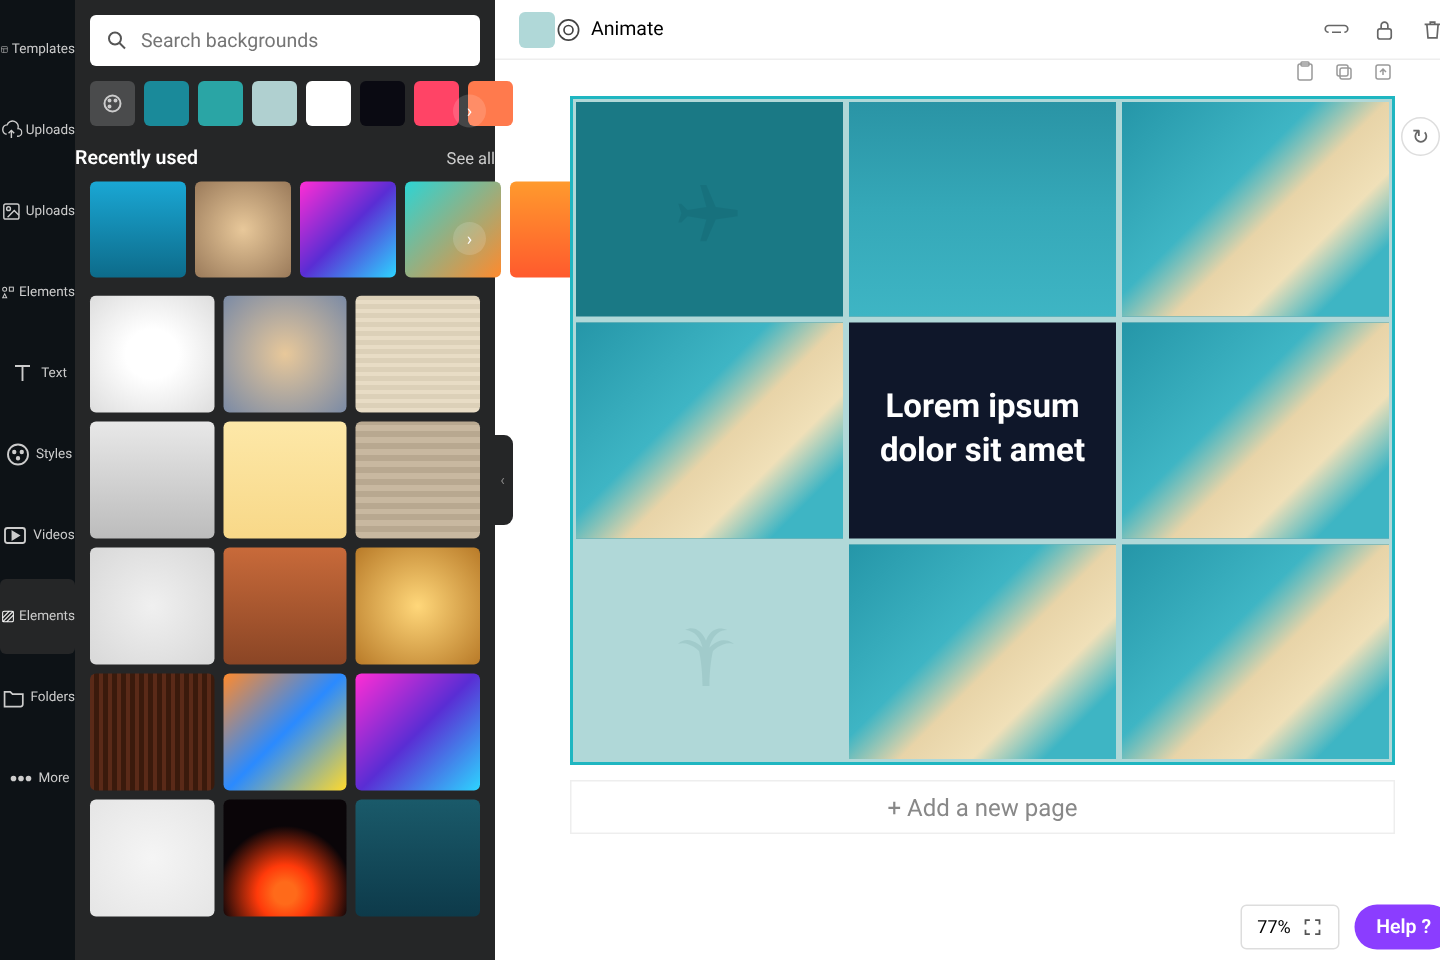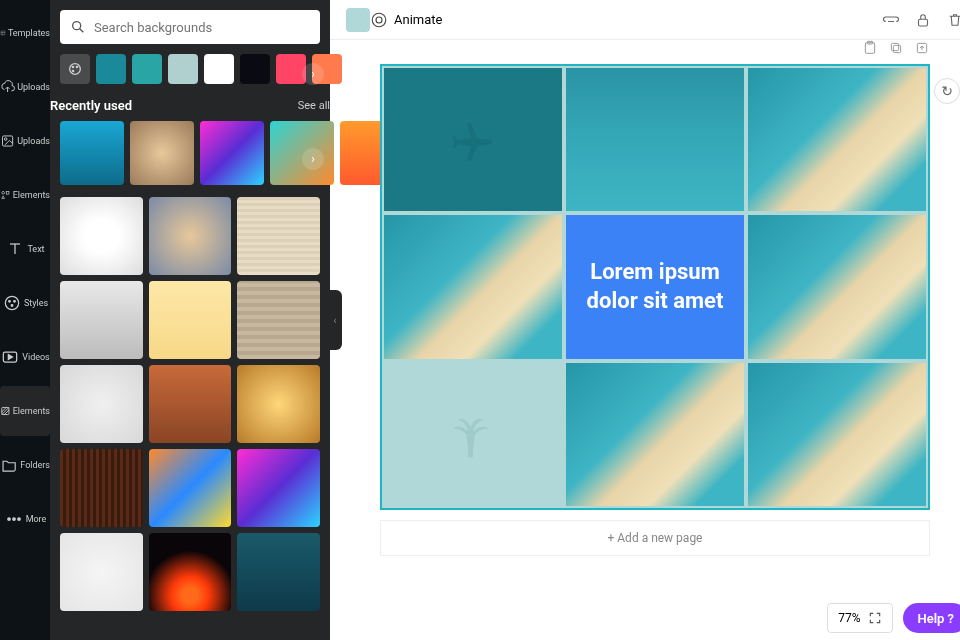--- a/index.html
+++ b/index.html
@@ -33,27 +33,27 @@
 .animate-btn{display:flex;align-items:center;gap:6px;font-size:13px;cursor:pointer}
 .tb-icons{display:flex;gap:14px;color:#666}
 .tb-icons svg{width:18px;height:18px;stroke:#666;fill:none;stroke-width:1.5;cursor:pointer}
 .stage{flex:1;padding:24px 50px 10px;overflow:auto;position:relative}
 .page{width:550px;margin:0 auto;position:relative}
 .page-ctrl{position:absolute;right:0;top:-24px;display:flex;gap:10px;color:#999}
 .page-ctrl svg{width:16px;height:16px;stroke:#999;fill:none;stroke-width:1.5;cursor:pointer}
 .design{width:550px;height:446px;border:2px solid #1fb6c1;display:grid;grid-template-columns:repeat(3,1fr);grid-template-rows:repeat(3,1fr);gap:4px;background:#b0d8d8;padding:2px}
 .cell{background:#2a8f9c;position:relative;overflow:hidden}
 .cell.c1{background:#1a7985;display:flex;align-items:center;justify-content:center}
-.cell.c5{background:#3b82f6;display:flex;align-items:center;justify-content:center;text-align:center;color:#fff;font-size:22px;font-weight:700;line-height:1.3;padding:10px}
+.cell.c5{background:#0f172a;display:flex;align-items:center;justify-content:center;text-align:center;color:#fff;font-size:22px;font-weight:700;line-height:1.3;padding:10px}
 .cell.c7{background:#b0d8d8;display:flex;align-items:center;justify-content:center}
 .cell.beach::before{content:"";position:absolute;inset:0;background:linear-gradient(135deg,#2596a8 0%,#3eb5c4 40%,#e8d4a8 55%,#f0e0b8 70%,#3eb5c4 85%)}
 .cell.ocean::before{content:"";position:absolute;inset:0;background:linear-gradient(180deg,#2a94a5 0%,#35a8b8 50%,#3eb5c4 100%)}
 .plane-icon,.palm-icon{opacity:0.2}
 .refresh{position:absolute;right:-30px;top:14px;width:26px;height:26px;background:#fff;border:1px solid #ddd;border-radius:50%;display:flex;align-items:center;justify-content:center;cursor:pointer;color:#666;font-size:14px}
-.addpage{width:550px;margin:10px auto 16px;height:36px;border:1px solid #eee;display:flex;align-items:center;justify-content:center;font-size:12px;color:#888;cursor:pointer}
+.addpage{width:550px;margin:10px auto 16px;height:36px;border:1px solid #eee;display:flex;align-items:center;justify-content:center;font-size:16px;color:#888;cursor:pointer}
 .footer{height:44px;display:flex;align-items:center;justify-content:flex-end;padding:0 12px;gap:10px}
 .zoom{height:30px;border:1px solid #ddd;border-radius:4px;display:flex;align-items:center;gap:8px;padding:0 10px;font-size:12px;cursor:pointer}
 .help{height:30px;padding:0 14px;background:#8b3dff;color:#fff;border-radius:15px;display:flex;align-items:center;font-size:13px;font-weight:600;cursor:pointer}
 </style>
 </head>
 <body>
 
 <div class="rail">
   <div class="rail-item">
       <svg viewBox="0 0 24 24">

